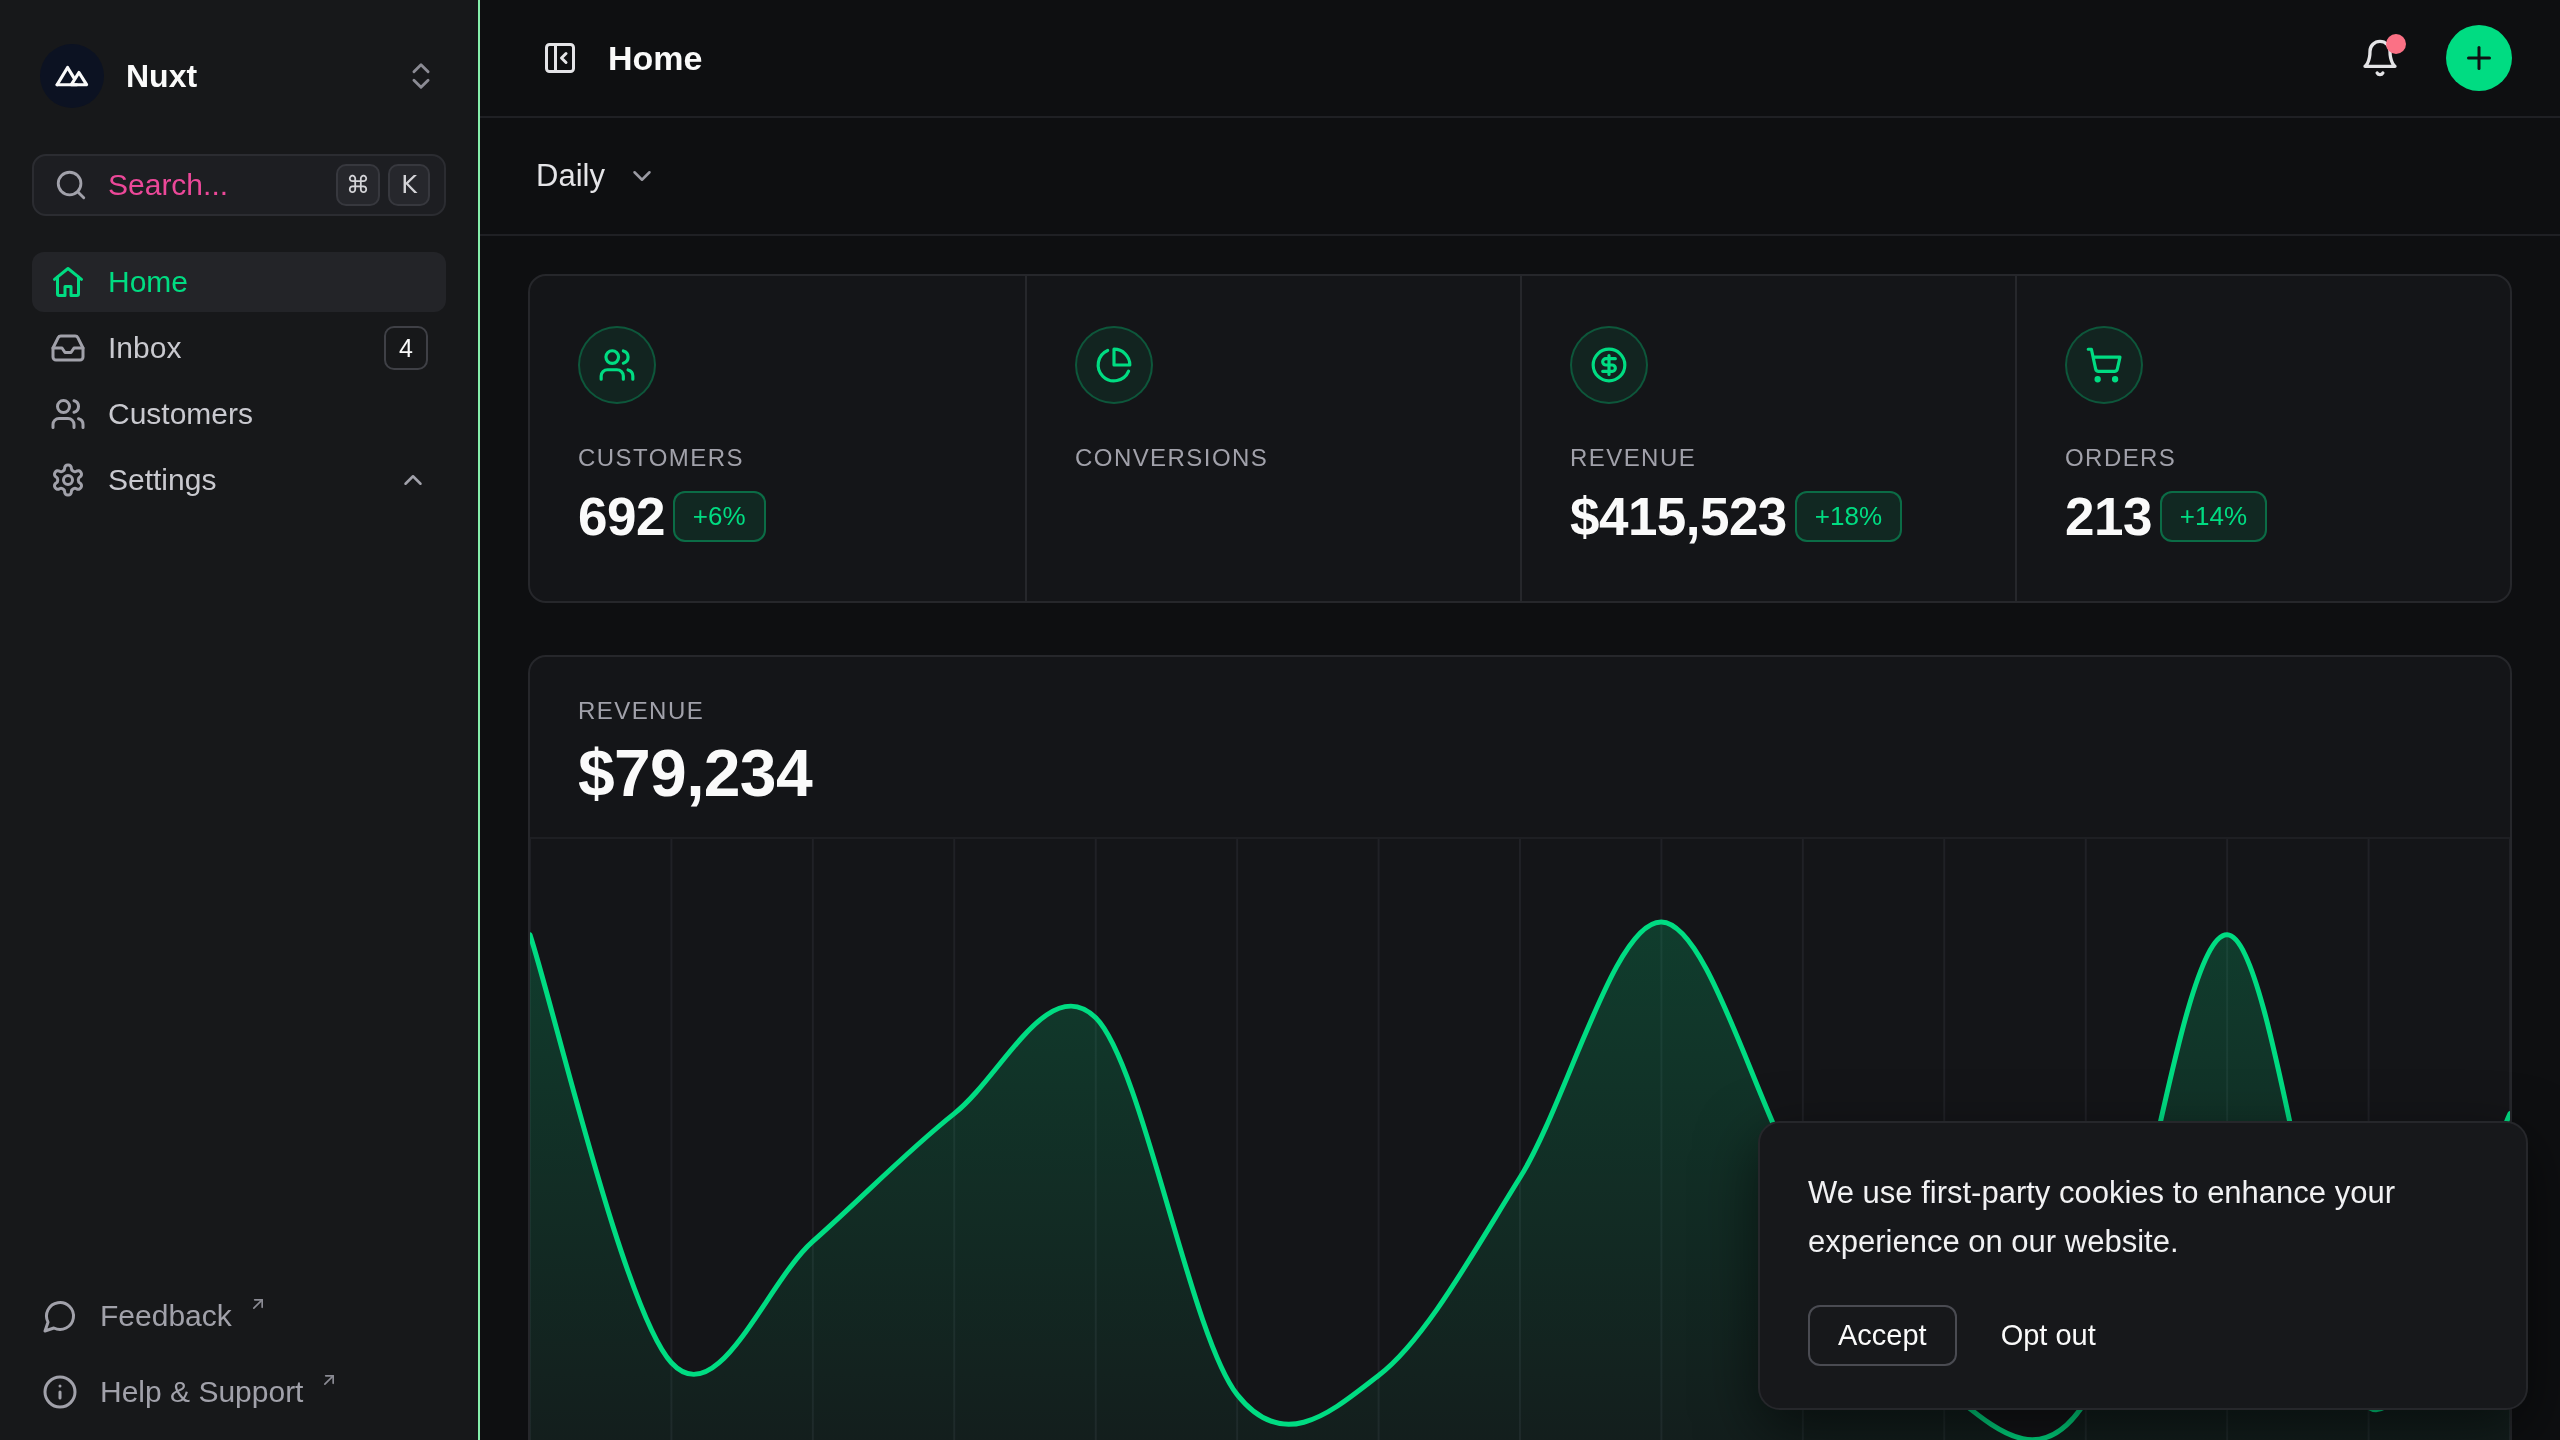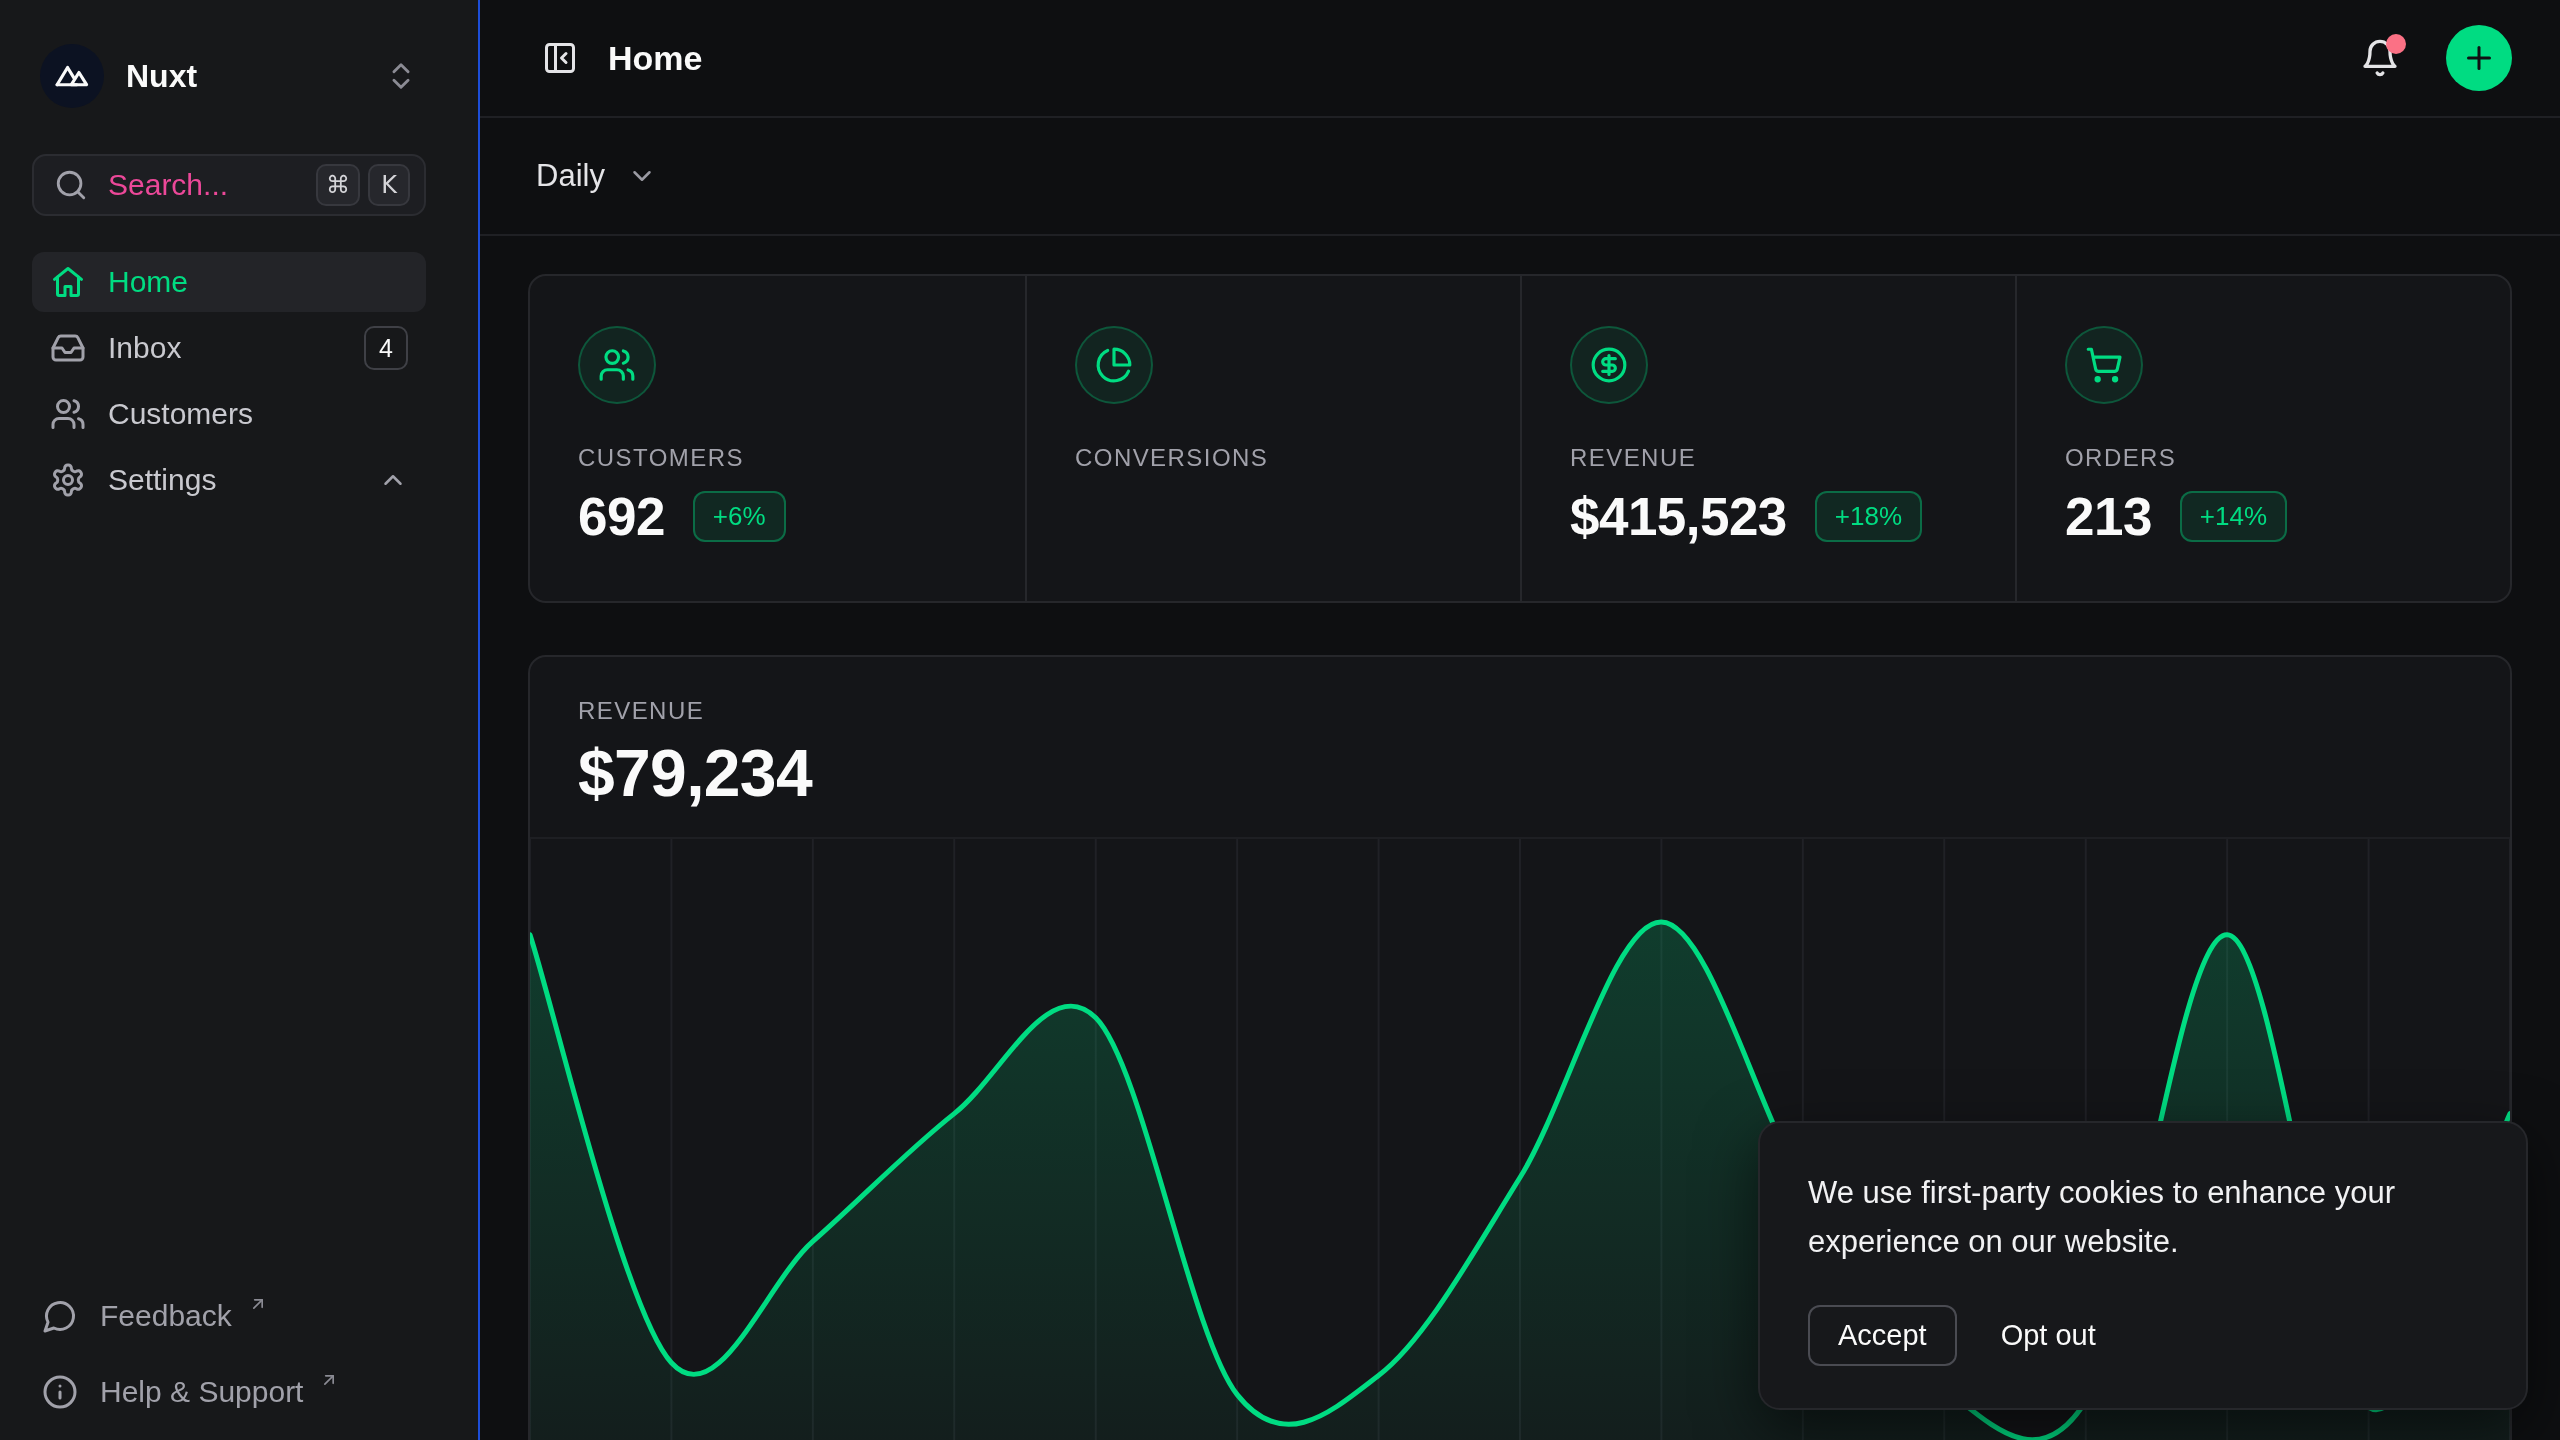--- a/index.html
+++ b/index.html
@@ -1,20 +1,20 @@
 <!DOCTYPE html>
 <html><head>
 <meta charset="utf-8">
 <style>
   * { margin:0; padding:0; box-sizing:border-box; }
   html,body { width:2560px; height:1440px; overflow:hidden; background:#0e0f11; font-family:"Liberation Sans", sans-serif; }
   .app { display:flex; width:2560px; height:1440px; position:relative; color:#fafafa; }
 
   
-  .sidebar { width:480px; min-width:480px; height:100%; background:#17181a; border-right:2px solid #1d4ed8; display:flex; flex-direction:column; padding:40px 52px 0 32px; }
+  .sidebar { width:480px; min-width:480px; height:100%; background:#17181a; border-right:2px solid #86efac; display:flex; flex-direction:column; padding:40px 32px 0 32px; }
   .workspace { display:flex; align-items:center; gap:22px; background:none; border:none; color:#fafafa; cursor:pointer; padding:4px 8px; }
   .ws-logo { width:64px; height:64px; border-radius:50%; background:#0c1222; display:flex; align-items:center; justify-content:center; }
   .ws-name { font-size:32px; font-weight:600; color:#fafafa; }
   .ws-caret { margin-left:auto; color:#8b8b94; display:flex; }
   .search { margin-top:42px; height:62px; border:2px solid #2b2c31; background:#1d1e22; border-radius:14px; display:flex; align-items:center; gap:20px; padding:0 14px 0 20px; cursor:pointer; }
   .search .ph { font-size:30px; color:#ec4899; }
   .kbds { margin-left:auto; display:flex; gap:8px; }
   kbd { font-family:"DejaVu Sans", sans-serif; font-size:24px; color:#d4d4d8; background:#26272c; border:2px solid #37383e; border-radius:10px; min-width:42px; height:42px; display:flex; align-items:center; justify-content:center; padding:0 8px; }
   nav { margin-top:36px; display:flex; flex-direction:column; gap:6px; }
   .nav-item { display:flex; align-items:center; gap:22px; height:60px; padding:0 18px; border-radius:12px; color:#c9c9cf; font-size:30px; cursor:pointer; text-decoration:none; }
@@ -48,21 +48,21 @@
   .pill-btn .dim { color:#9a9aa3; display:flex; }
 
   .content { flex:1; padding:38px 48px 0 48px; position:relative; overflow:hidden; }
 
   
   .stats { border:2px solid #26272b; border-radius:18px; background:#141518; display:grid; grid-template-columns:repeat(4,1fr); overflow:hidden; }
   .stat-card { padding:50px 48px 54px 48px; }
   .stat-card + .stat-card { border-left:2px solid #26272b; }
   .stat-icon { width:78px; height:78px; border-radius:50%; background:rgba(0,220,130,0.08); border:2px solid rgba(0,220,130,0.28); display:flex; align-items:center; justify-content:center; color:#00dc82; }
   .stat-label { margin-top:40px; font-size:24px; letter-spacing:0.06em; color:#a1a1aa; font-weight:500; }
-  .stat-value-row { margin-top:14px; display:flex; align-items:center; gap:28px; }
+  .stat-value-row { margin-top:14px; display:flex; align-items:center; gap:8px; }
   .stat-value { font-size:53px; font-weight:700; color:#fafafa; letter-spacing:-0.01em; }
   .delta-badge { font-size:26px; font-weight:500; color:#00dc82; background:rgba(0,220,130,0.10); border:2px solid rgba(0,220,130,0.38); border-radius:12px; padding:8px 18px; }
 
   
   .panel { margin-top:52px; border:2px solid #26272b; border-radius:18px; background:#141518; overflow:hidden; height:820px; display:flex; flex-direction:column; }
   .panel-head { padding:40px 48px 26px 48px; }
   .panel-label { font-size:24px; letter-spacing:0.06em; color:#a1a1aa; font-weight:500; }
   .panel-value { margin-top:10px; font-size:66px; font-weight:700; color:#fafafa; letter-spacing:-0.01em; }
   .chart-wrap { flex:1; position:relative; border-top:2px solid #1e1f23; }
   .chart-wrap svg { display:block; width:100%; height:100%; }

